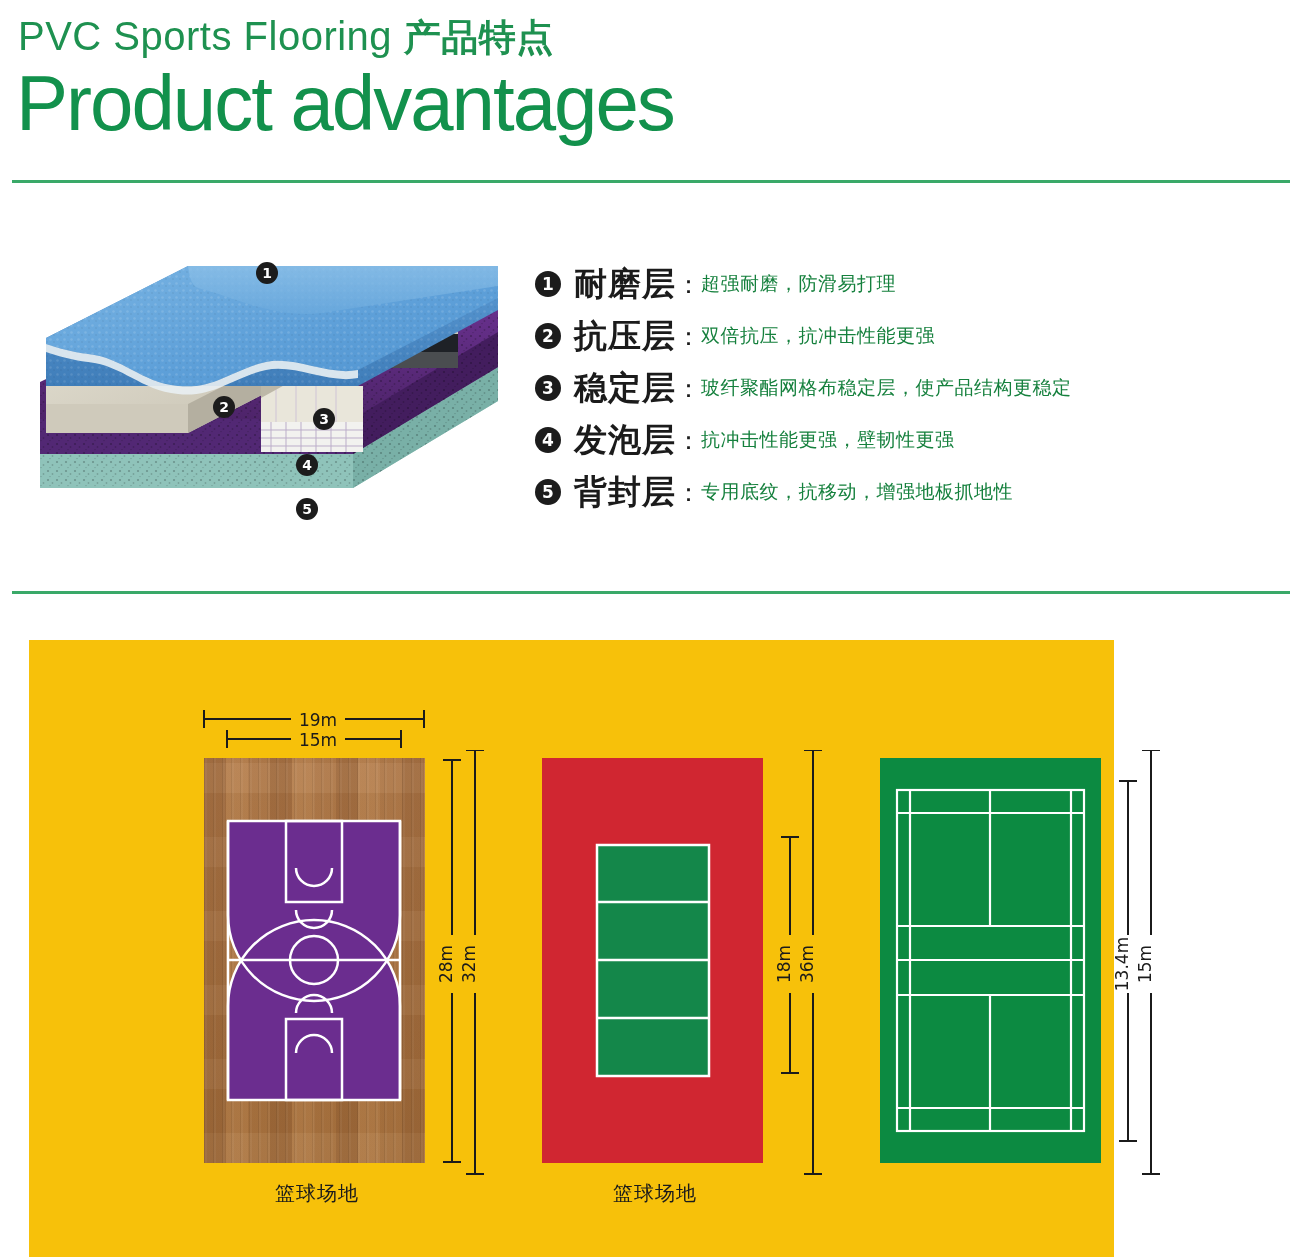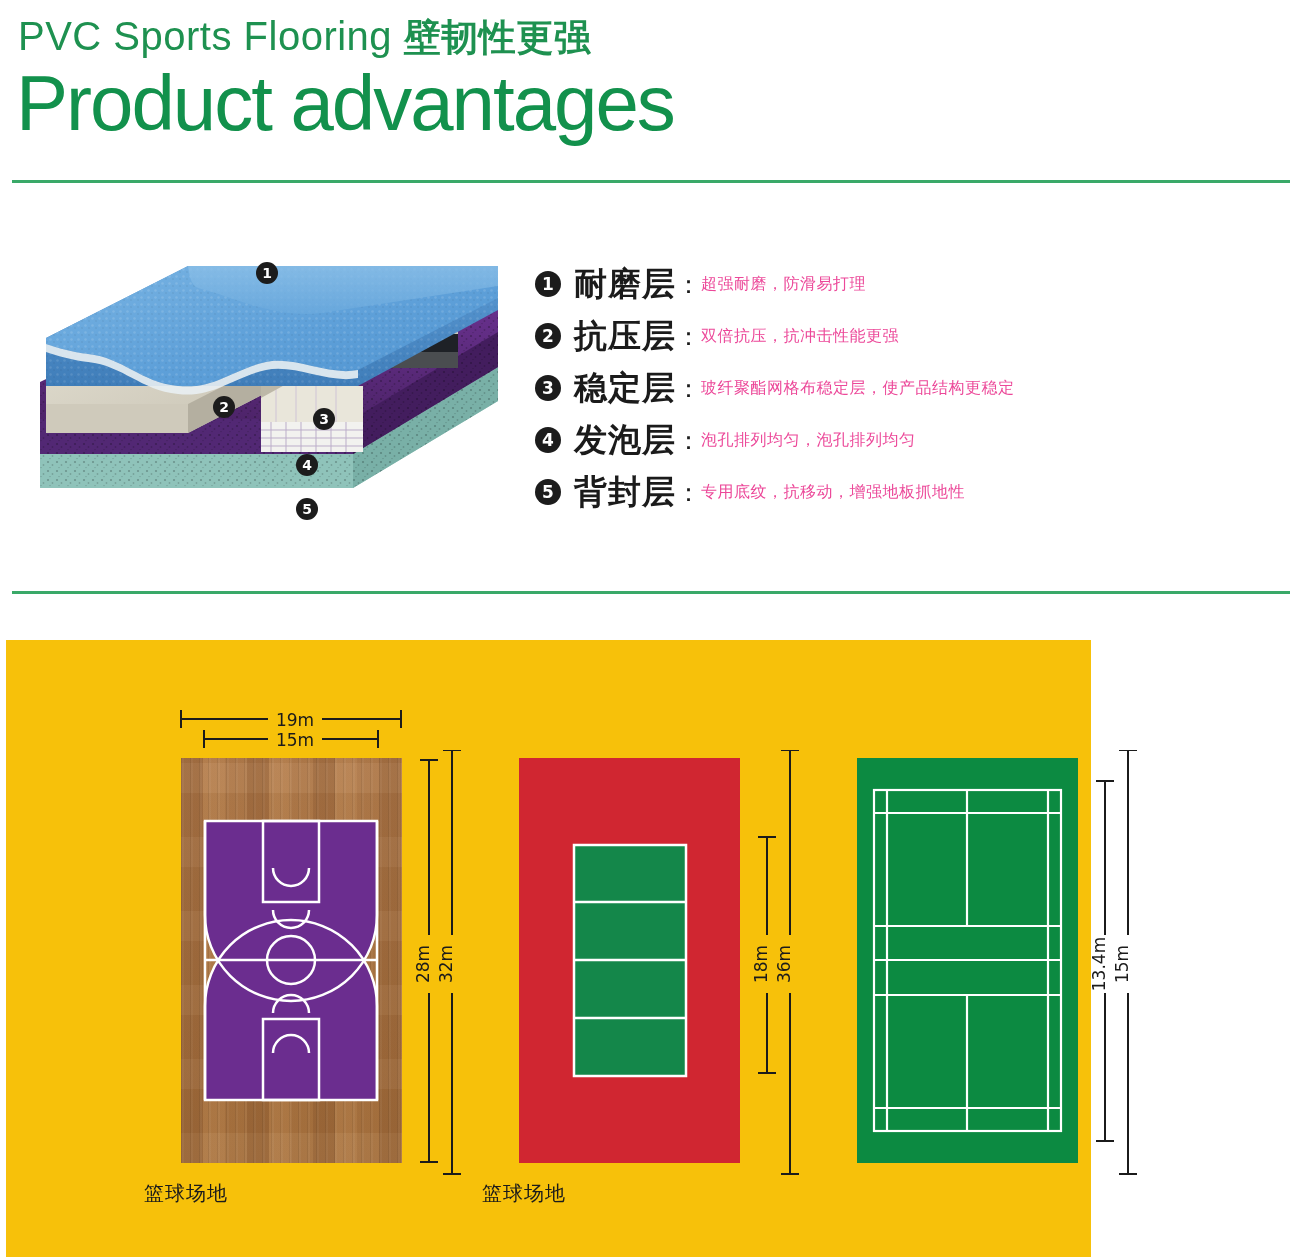--- a/index.html
+++ b/index.html
@@ -48,40 +48,40 @@
     flex:0 0 26px;margin-right:13px;
     font-family:"DejaVu Sans",sans-serif;
   }
   .ltitle{
     font-family:"DejaVu Sans",sans-serif;
     font-size:33px;font-weight:700;color:#1b1b1b;letter-spacing:1px;
   }
   .lsep{font-family:"DejaVu Sans",sans-serif;font-size:25px;color:#1b1b1b;}
   .ldesc{
     font-family:Liberation Sans, sans-serif;
-    font-size:16px;font-weight:400;color:#ec4899;letter-spacing:.5px;
+    font-size:19px;font-weight:400;color:#15803d;letter-spacing:.5px;
   }
 
   
   .panel{
-    position:absolute;left:6px;top:640px;
+    position:absolute;left:29px;top:640px;
     width:1085px;height:617px;background:#f7c10a;
   }
   .court-col{position:absolute;top:0;width:380px;height:617px;}
   .court-col.c1{left:150px;}
   .court-col.c2{left:488px;}
   .court-col.c3{left:826px;}
 
   .dimtop{position:absolute;top:60px;left:0;width:300px;height:54px;}
   .dimtop svg{display:block;}
   .courtbox{position:absolute;}
   .dimright{position:absolute;}
   .dimright svg{display:block;}
   .courtlabel{
-    position:absolute;top:540px;width:300px;text-align:left;
+    position:absolute;top:540px;width:300px;text-align:center;
     font-family:"DejaVu Sans",sans-serif;
     font-size:20px;color:#1b1b1b;letter-spacing:1px;
   }
 
   
   .wood{
     background:
       repeating-linear-gradient(90deg,
         rgba(0,0,0,.07) 0px, rgba(0,0,0,.07) 1px,
         rgba(255,255,255,.045) 1px, rgba(255,255,255,.045) 3px,
@@ -95,21 +95,21 @@
         rgba(90,50,25,.06) 30px, rgba(90,50,25,.06) 74px),
       linear-gradient(#b5804f,#a9743f);
   }
 </style>
 </head>
 <body>
 
 <div class="header">
   <div class="kicker">
     <span>PVC Sports Flooring</span>
-    <span class="cn">壁韧性更强</span>
+    <span class="cn">产品特点</span>
   </div>
   <div class="bigtitle">Product advantages</div>
 </div>
 <div class="rule top"></div>
 
 <div class="mid">
 
   <div class="layerfig">
     <svg width="480" height="310" viewBox="0 0 480 310">
       <defs>
@@ -258,21 +258,21 @@
       <span class="bnum">3</span>
       <span class="ltitle">稳定层</span>
       <span class="lsep">：</span>
       <span class="ldesc">玻纤聚酯网格布稳定层，使产品结构更稳定</span>
     </div>
 
     <div class="li">
       <span class="bnum">4</span>
       <span class="ltitle">发泡层</span>
       <span class="lsep">：</span>
-      <span class="ldesc">泡孔排列均匀，泡孔排列均匀</span>
+      <span class="ldesc">抗冲击性能更强，壁韧性更强</span>
     </div>
 
     <div class="li">
       <span class="bnum">5</span>
       <span class="ltitle">背封层</span>
       <span class="lsep">：</span>
       <span class="ldesc">专用底纹，抗移动，增强地板抓地性</span>
     </div>
 
   </div>

